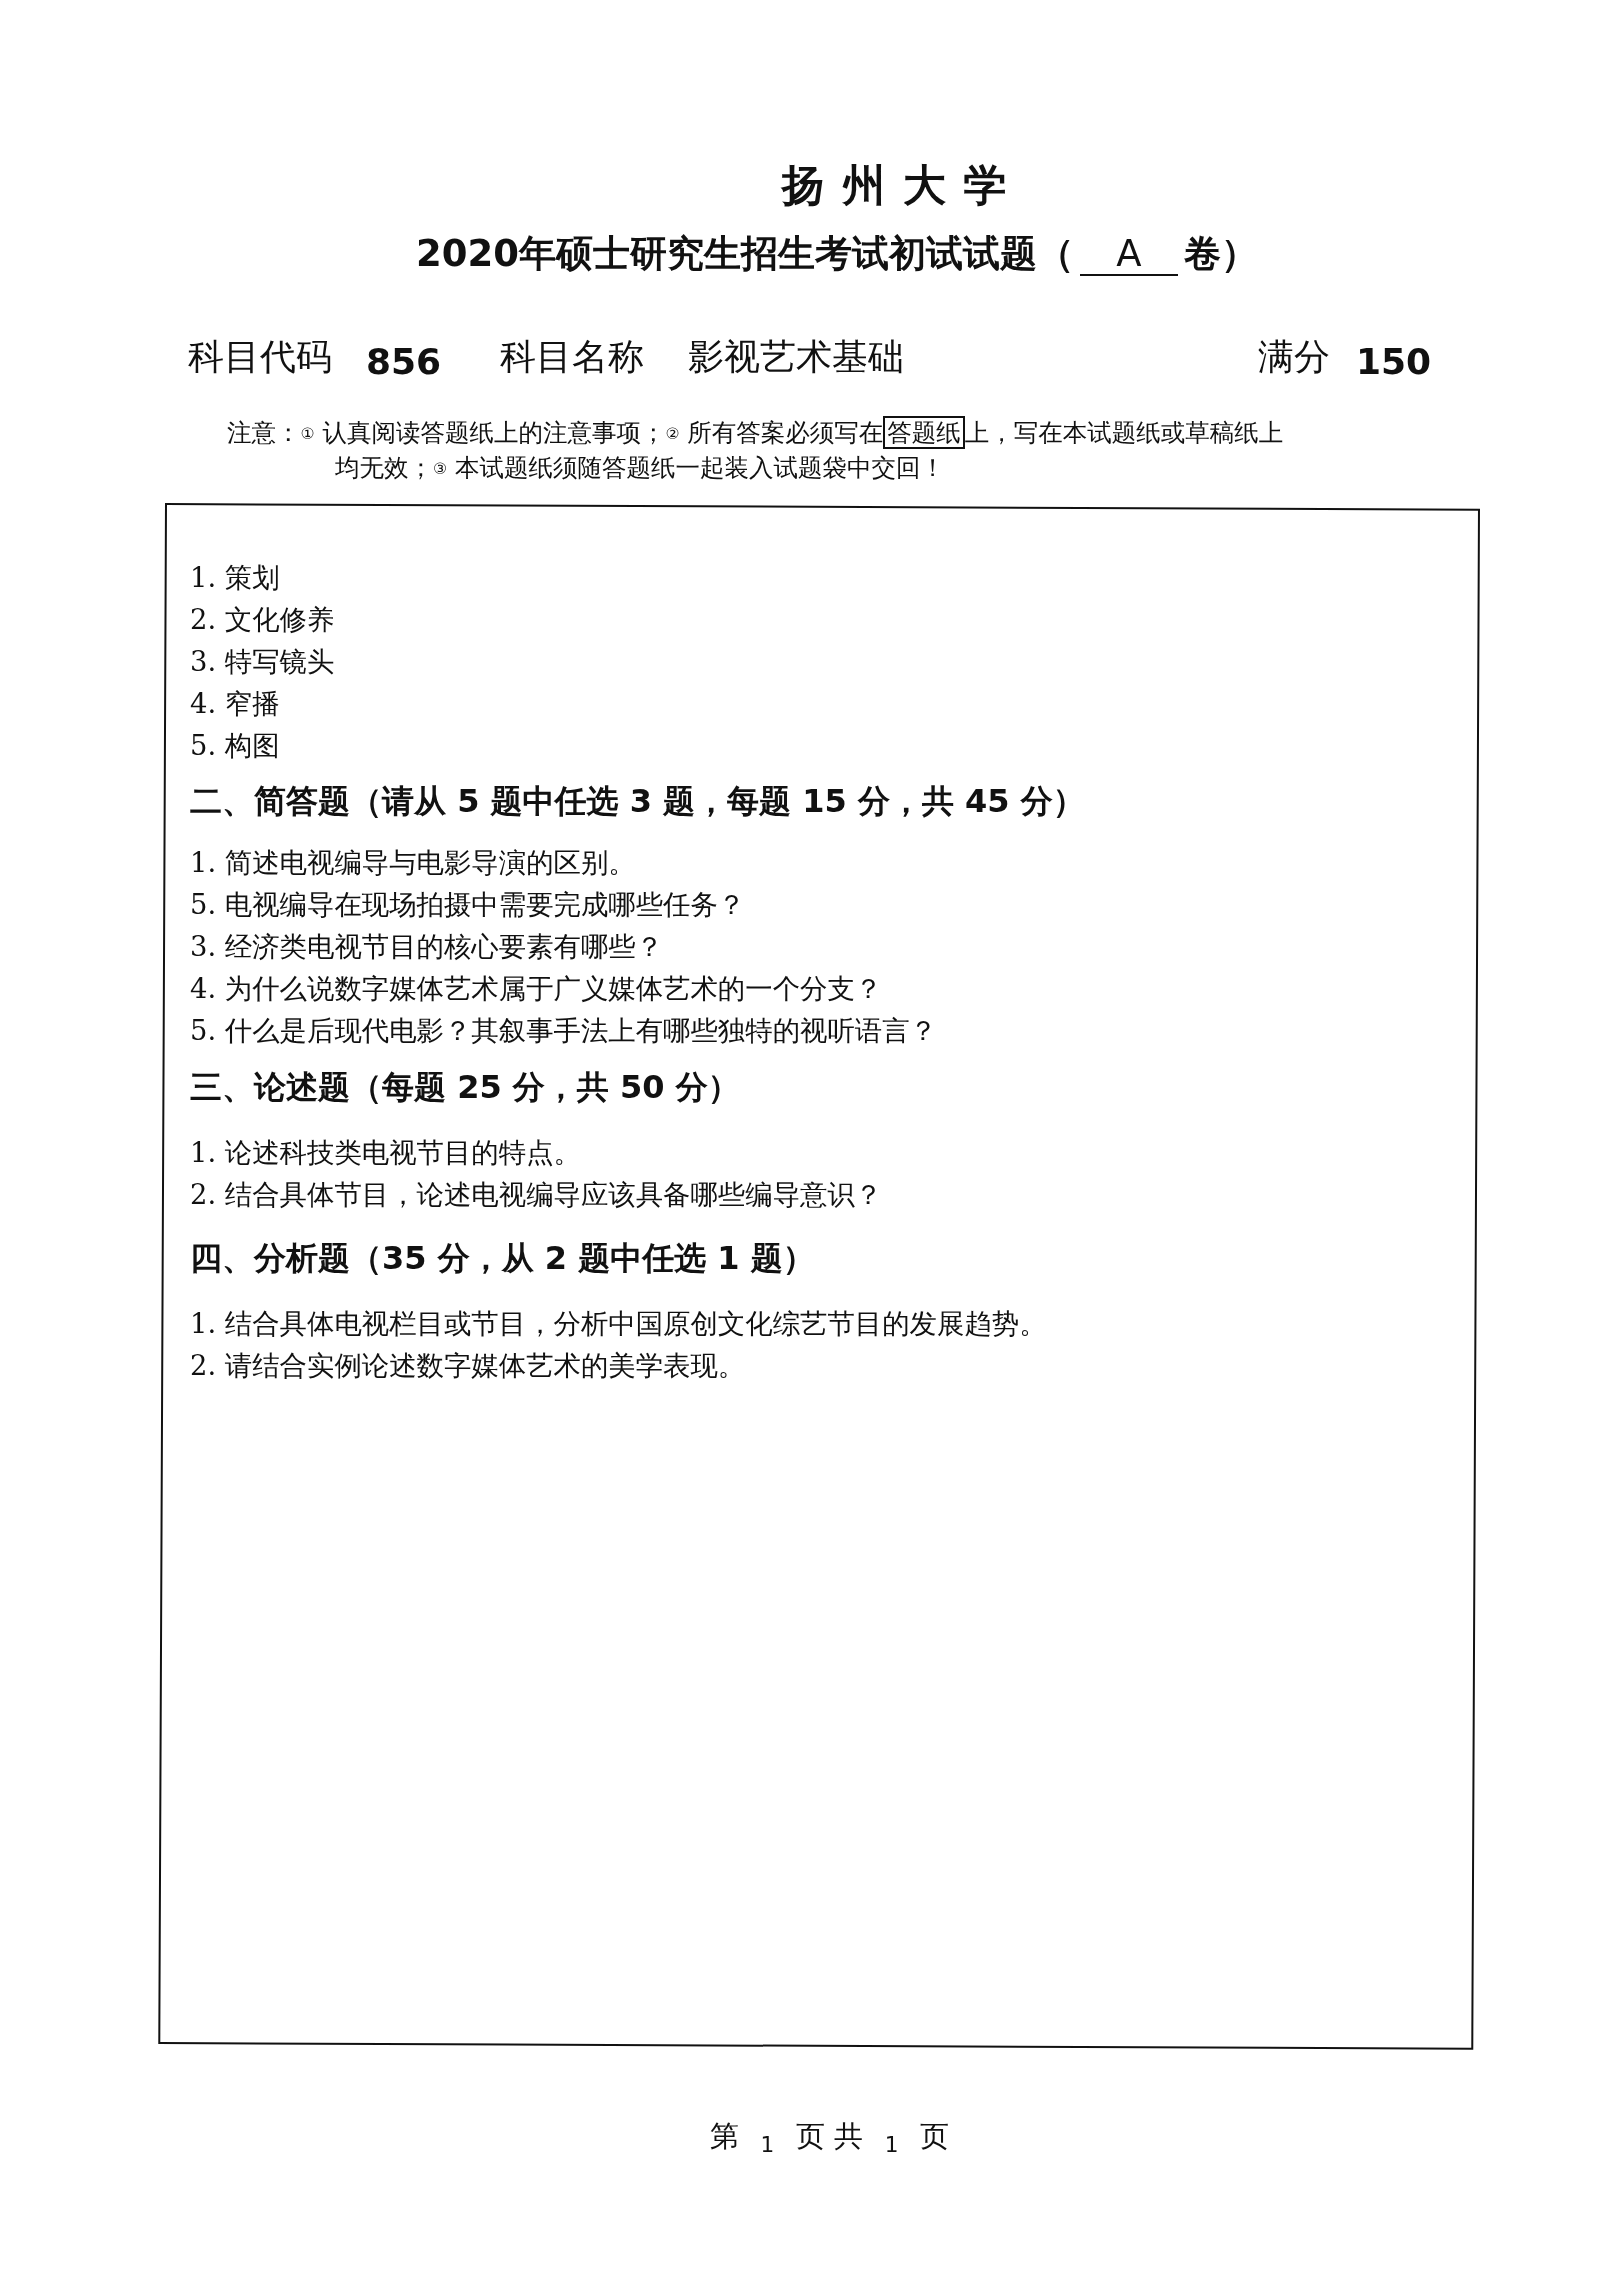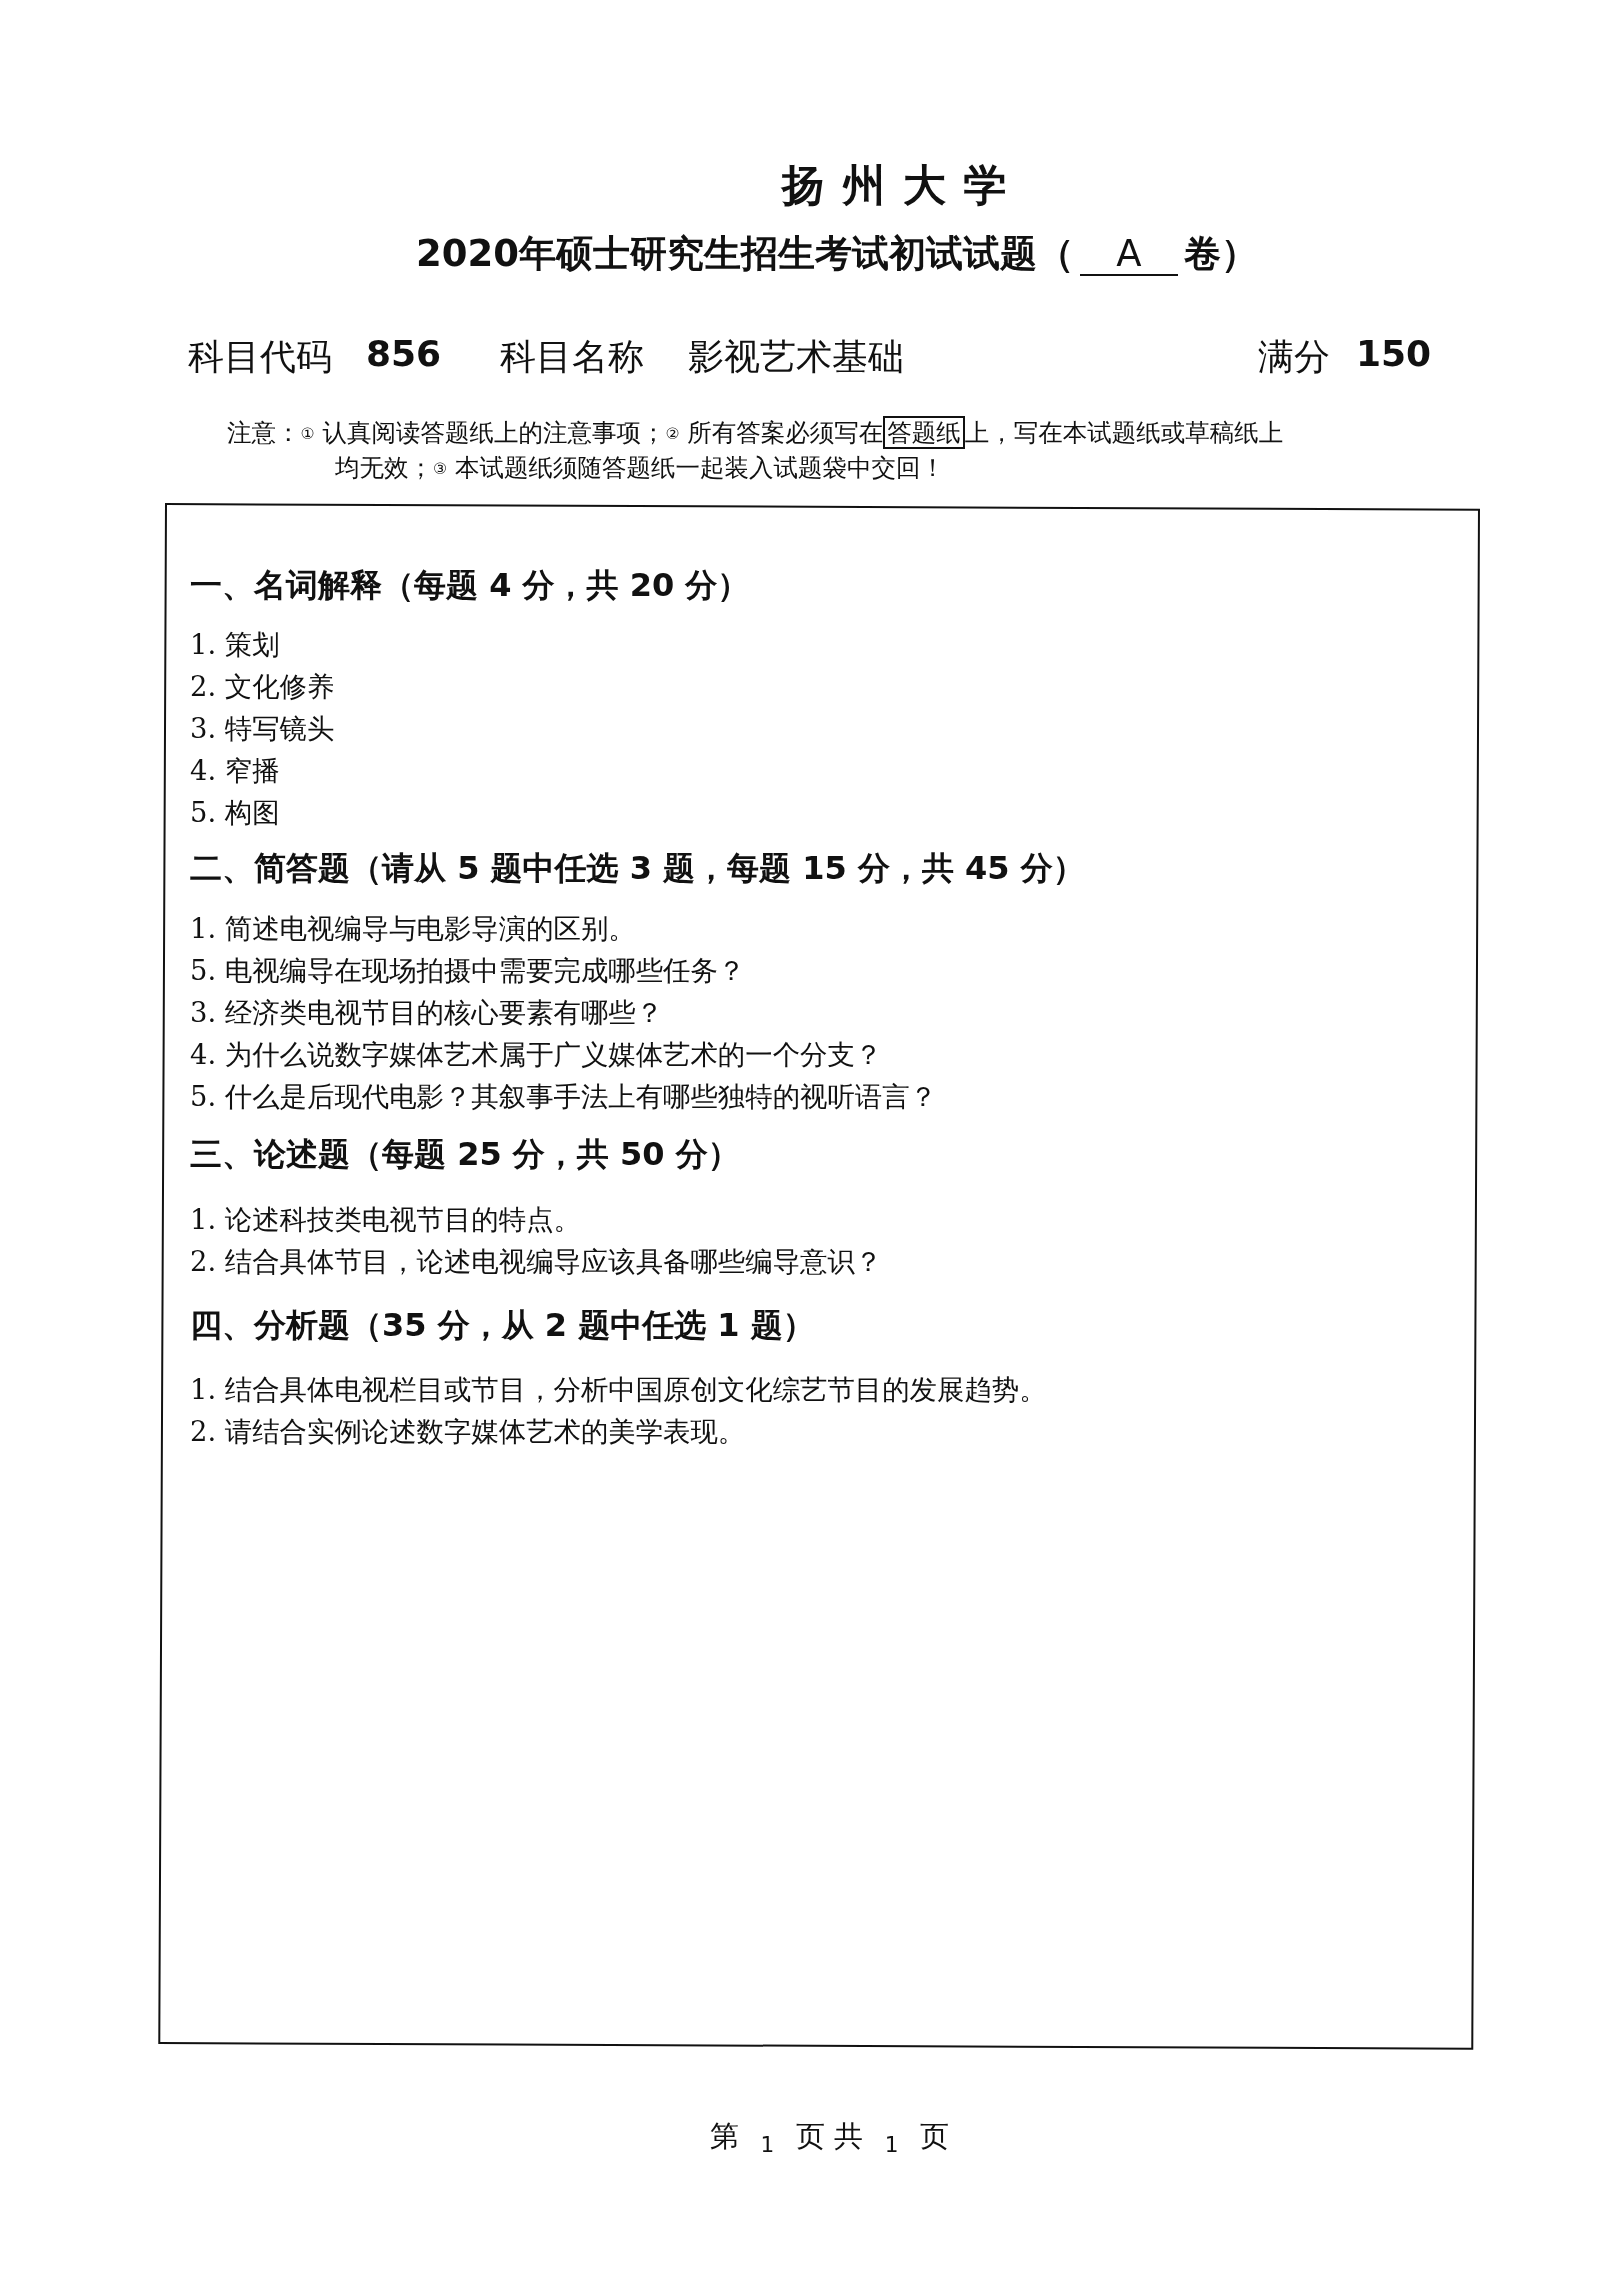--- a/index.html
+++ b/index.html
@@ -57,21 +57,21 @@
     .meta-row {
       position: absolute;
       top: 333px;
       left: 188px;
       width: 1274px;
       height: 49px;
       font-size: 36px;
       white-space: nowrap;
     }
     .meta-row span { position: absolute; top: 0; }
-    .meta-row .num { font-weight: bold; }
+    .meta-row .num { font-weight: bold; margin-top: 8px; }
     .notice {
       position: absolute;
       top: 416px;
       left: 227px;
       width: 1274px;
       font-size: 24.5px;
       line-height: 34px;
     }
     .notice .line2 { padding-left: 108px; }
     .notice .circ { font-size: 15.7px; vertical-align: middle; }
@@ -157,21 +157,20 @@
 
   <div class="notice">
     <div><span>注意：</span><span class="circ">①</span> <span>认真阅读答题纸上的注意事项；</span><span class="circ">②</span> <span>所有答案必须写在</span><span class="boxed">答题纸</span><span>上，写在本试题纸或草稿纸上</span></div>
     <div class="line2"><span>均无效；</span><span class="circ">③</span> <span>本试题纸须随答题纸一起装入试题袋中交回！</span></div>
   </div>
 
   <div class="question-box"></div>
 
   <div class="sections">
     <div class="sec1">
-      <p class="section-title">一、名词解释（每题 4 分，共 20 分）</p>
       <p class="item">1. 策划</p>
       <p class="item">2. 文化修养</p>
       <p class="item">3. 特写镜头</p>
       <p class="item">4. 窄播</p>
       <p class="item">5. 构图</p>
     </div>
     <div class="sec2">
       <p class="section-title">二、简答题（请从 5 题中任选 3 题，每题 15 分，共 45 分）</p>
       <p class="item">1. 简述电视编导与电影导演的区别。</p>
       <p class="item">5. 电视编导在现场拍摄中需要完成哪些任务？</p>

